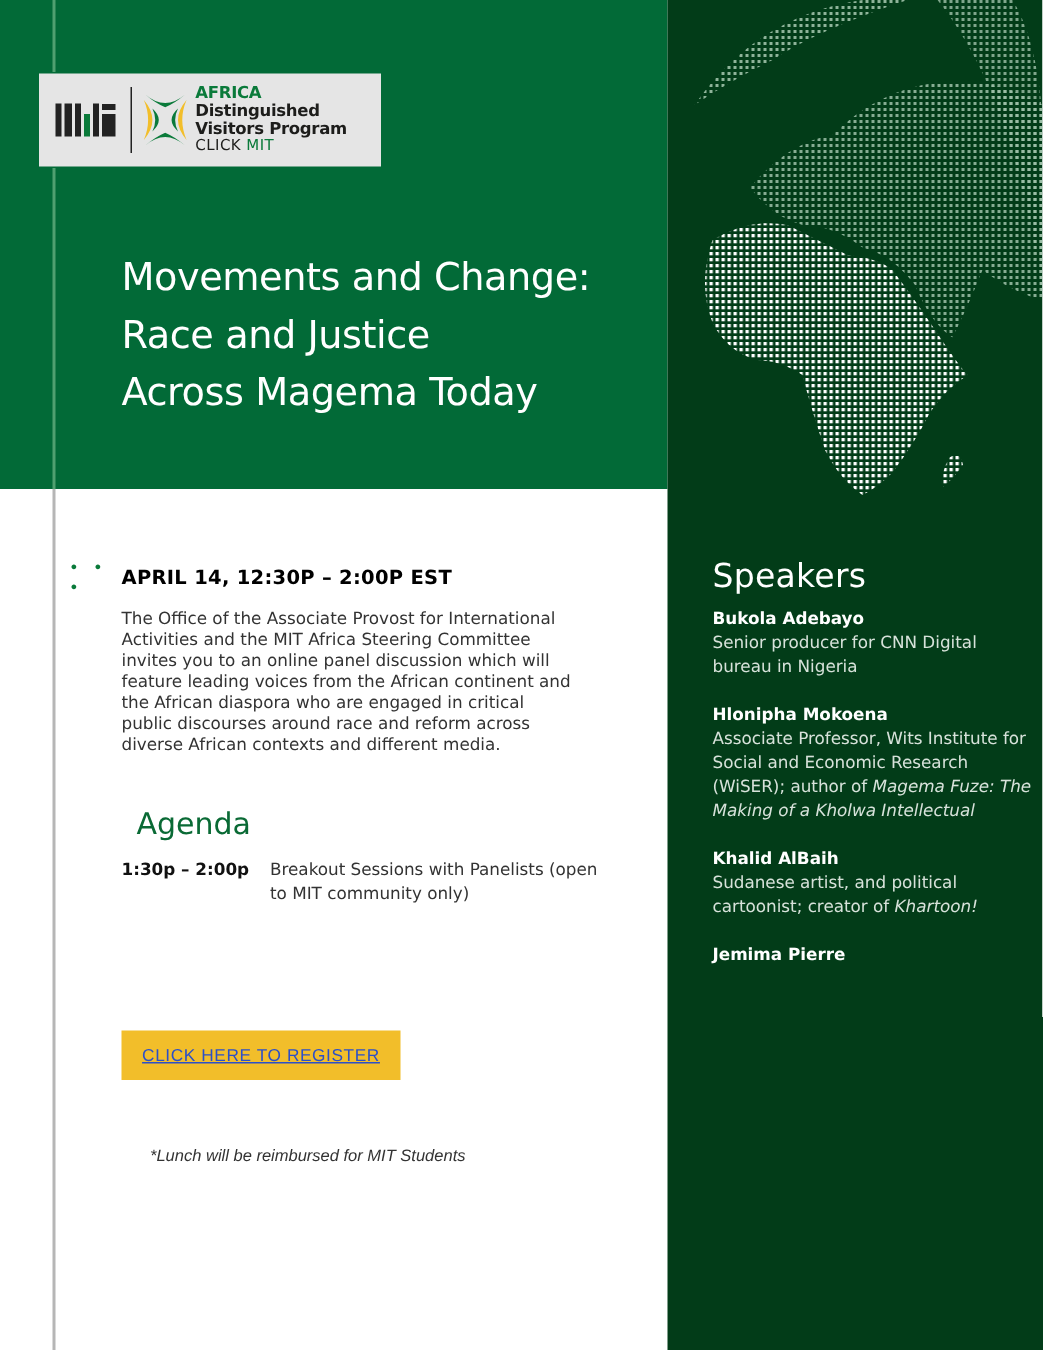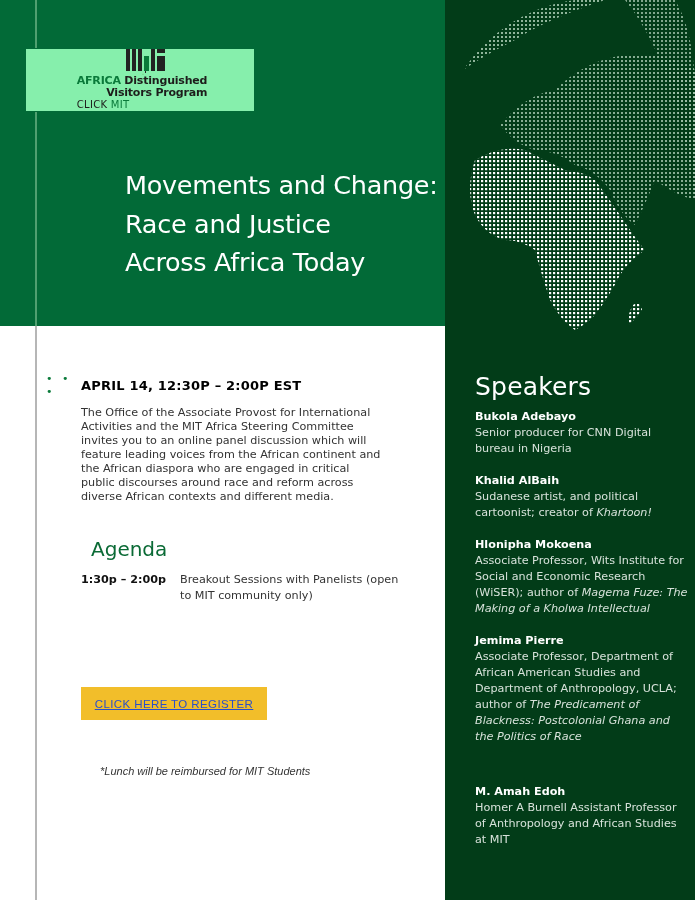--- a/index.html
+++ b/index.html
@@ -6,34 +6,34 @@
   html, body { width: 695px; height: 900px; overflow: hidden; background: #ffffff; }
   body { position: relative; font-family: "DejaVu Sans", sans-serif; }
 
   .green-band { position: absolute; left: 0; top: 0; width: 445px; height: 326px; background: #026a37; }
   .vline { position: absolute; left: 35px; top: 0; width: 2px; height: 900px; background: #a9a9a9; opacity: 0.85; }
   .vline.on-green { height: 48px; background: #5ea97a; }
   .vline.on-green-2 { top: 112px; height: 214px; background: #5ea97a; }
 
   .right-col { position: absolute; left: 445px; top: 0; width: 250px; height: 900px; background: #023c18; overflow: hidden; }
 
-  .logo-box { position: absolute; left: 26px; top: 49px; width: 228px; height: 62px; background: #86efac; display: flex; align-items: center; flex-direction: column; }
+  .logo-box { position: absolute; left: 26px; top: 49px; width: 228px; height: 62px; background: #e5e5e5; display: flex; align-items: center; }
   .mit-mark { margin-left: 11px; width: 40px; height: 22px; display: flex; gap: 2px; align-items: flex-end; }
   .mit-mark span { display: block; background: #222; height: 22px; }
   .logo-divider { width: 1px; height: 44px; background: #222; margin-left: 10px; }
   .adv-emblem { margin-left: 6px; width: 34px; height: 44px; }
   .adv-text { margin-left: 4px; line-height: 12px; }
   .adv-text .l1 { font-size: 11px; font-weight: bold; color: #1d1d1b; letter-spacing: -0.2px; }
   .adv-text .l1 .africa { color: #0a7a3a; }
-  .adv-text .l2 { font-size: 11px; font-weight: bold; color: #1d1d1b; letter-spacing: -0.2px; text-align: right; }
+  .adv-text .l2 { font-size: 11px; font-weight: bold; color: #1d1d1b; letter-spacing: -0.2px; }
   .adv-text .l3 { font-size: 10px; color: #1d1d1b; letter-spacing: 0.3px; }
   .adv-text .l3 .mit { color: #0a7a3a; }
 
   .title { position: absolute; left: 81px; top: 166px; width: 360px; color: #ffffff;
-           font-family: "DejaVu Sans", sans-serif; font-weight: 200; font-size: 25.5px; line-height: 38.5px; letter-spacing: -0.3px; margin-left: 44px; }
+           font-family: "DejaVu Sans", sans-serif; font-weight: 200; font-size: 25.5px; line-height: 38.5px; letter-spacing: -0.3px; }
   .title div { font-weight: normal; -webkit-text-stroke: 0; }
 
   .date-row { position: absolute; left: 46px; top: 372px; display: flex; align-items: center; }
   .dots { color: #0a7a3a; font-size: 11px; letter-spacing: 3px; width: 35px; }
   .date { color: #000000; font-size: 13px; font-weight: bold; letter-spacing: 0.2px; }
 
   .intro { position: absolute; left: 81px; top: 406px; width: 300px; color: #333; font-size: 11.2px; line-height: 14px; }
 
   .agenda-title { position: absolute; left: 91px; top: 537px; color: #0a6a35; font-size: 20px; font-weight: normal; }
   .agenda { position: absolute; left: 81px; top: 572px; width: 320px; font-size: 11.2px; line-height: 16.3px; color: #333; }
@@ -42,21 +42,21 @@
   .agenda-desc { flex: 1; }
 
   .register { position: absolute; left: 81px; top: 687px; width: 186px; height: 33px; background: #f2be2a; display: flex; align-items: center; justify-content: center; cursor: pointer; }
   .register a { color: #2b4fc9; font-size: 11.5px; text-decoration: underline; letter-spacing: 0.4px; font-family: "Liberation Sans", sans-serif; }
 
   .note { position: absolute; left: 100px; top: 765px; font-size: 11px; font-style: italic; color: #333; font-family: "Liberation Sans", sans-serif; }
 
   .globe { position: absolute; left: 0; top: 0; width: 250px; height: 340px; }
 
   .rc-text { position: absolute; left: 30px; width: 215px; color: #e6ede8; }
-  .rc-heading { font-size: 25px; color: #ffffff; font-weight: normal; letter-spacing: 0.2px; }
+  .rc-heading { font-size: 22px; color: #ffffff; font-weight: normal; letter-spacing: 0.2px; }
   .speaker { margin-top: 10px; font-size: 11.2px; line-height: 16px; }
   .speaker .name { font-weight: bold; color: #ffffff; }
   .speaker .bio { color: #d7e2da; }
   .speaker .bio i { font-style: italic; }
 </style>
 </head>
 <body>
 
 <div class="green-band"></div>
 <div class="vline on-green"></div>
@@ -84,21 +84,21 @@
   <div class="adv-text">
     <div class="l1"><span class="africa">AFRICA</span><span> Distinguished</span></div>
     <div class="l2">Visitors Program</div>
     <div class="l3"><span>CLICK </span><span class="mit">MIT</span></div>
   </div>
 </div>
 
 <div class="title">
   <div>Movements and Change:</div>
   <div>Race and Justice</div>
-  <div>Across Africa Today</div>
+  <div>Across Magema Today</div>
 </div>
 
 <div class="date-row">
   <span class="dots">• • •</span>
   <span class="date">APRIL 14, 12:30P – 2:00P EST</span>
 </div>
 
 <p class="intro">The Office of the Associate Provost for International Activities and the MIT Africa Steering Committee invites you to an online panel discussion which will feature leading voices from the African continent and the African diaspora who are engaged in critical public discourses around race and reform across diverse African contexts and different media.</p>
 
 <h2 class="agenda-title">Agenda</h2>
@@ -139,34 +139,29 @@
 
   <div class="rc-text" style="top:372px;">
     <h2 class="rc-heading">Speakers</h2>
 
     <div class="speaker" style="margin-top:8px">
       <div class="name">Bukola Adebayo</div>
       <div class="bio">Senior producer for CNN Digital bureau in Nigeria</div>
     </div>
 
     <div class="speaker" style="margin-top:16px">
+      <div class="name">Hlonipha Mokoena</div>
+      <div class="bio"><span>Associate Professor, Wits Institute for Social and Economic Research (WiSER); author of </span><i>Magema Fuze: The Making of a Kholwa Intellectual</i></div>
+    </div>
+
+    <div class="speaker" style="margin-top:16px">
       <div class="name">Khalid AlBaih</div>
       <div class="bio"><span>Sudanese artist, and political cartoonist; creator of </span><i>Khartoon!</i></div>
     </div>
 
     <div class="speaker" style="margin-top:16px">
-      <div class="name">Hlonipha Mokoena</div>
-      <div class="bio"><span>Associate Professor, Wits Institute for Social and Economic Research (WiSER); author of </span><i>Magema Fuze: The Making of a Kholwa Intellectual</i></div>
-    </div>
-
-    <div class="speaker" style="margin-top:16px">
       <div class="name">Jemima Pierre</div>
-      <div class="bio"><span>Associate Professor, Department of African American Studies and Department of Anthropology, UCLA; author of </span><i>The Predicament of Blackness: Postcolonial Ghana and the Politics of Race</i></div>
     </div>
   </div>
 
   <div class="rc-text" style="top:776px;">
-    <div class="speaker" style="margin-top:8px">
-      <div class="name">M. Amah Edoh</div>
-      <div class="bio">Homer A Burnell Assistant Professor of Anthropology and African Studies at MIT</div>
-    </div>
   </div>
 </div>
 
 </body></html>

